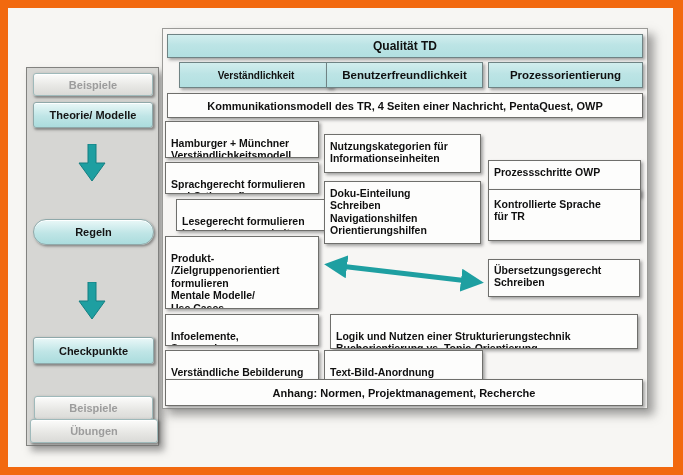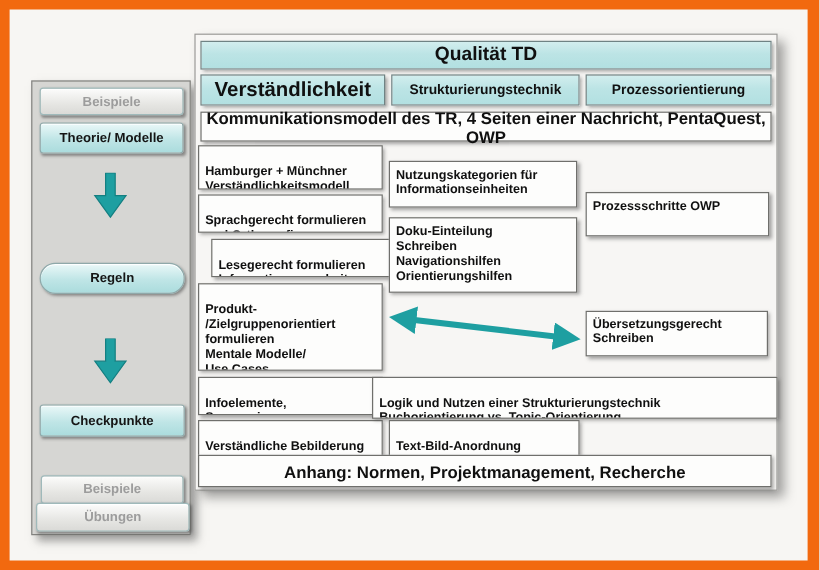--- a/index.html
+++ b/index.html
@@ -46,28 +46,28 @@
     position:absolute;left:162px;top:28px;width:484px;height:379px;
     background:#f7f6f4;border:1px solid #9a9a97;
     box-shadow:6px 6px 9px rgba(70,70,70,.5);
   }
   .tealbox{
     position:absolute;display:flex;align-items:center;justify-content:center;
     background:linear-gradient(180deg,#d2eeee 0%,#bce4e5 45%,#b2e0e1 100%);
     border:1px solid #6f8384;box-shadow:2px 2px 3px rgba(80,80,80,.5);
     font-weight:bold;color:#101010;text-align:center;
   }
-  .m-title{left:4px;top:5px;width:474px;height:22px;font-size:16px;}
-  .m-h1{left:4px;top:33px;width:152px;height:24px;font-size:17px;}
+  .m-title{left:4px;top:5px;width:474px;height:22px;font-size:12px;}
+  .m-h1{left:16px;top:33px;width:152px;height:24px;font-size:10px;}
   .m-h2{left:163px;top:33px;width:155px;height:24px;font-size:11.5px;}
   .m-h3{left:325px;top:33px;width:153px;height:24px;font-size:11.5px;}
   .wband{
     position:absolute;display:flex;align-items:center;justify-content:center;
     background:#fdfdfc;border:1px solid #6f6f6c;box-shadow:2px 2px 3px rgba(80,80,80,.5);
-    font-weight:bold;font-size:14px;color:#101010;text-align:center;
+    font-weight:bold;font-size:11px;color:#101010;text-align:center;
   }
   .m-komm{left:4px;top:64px;width:474px;height:23px;}
   .m-anhang{left:2px;top:350px;width:476px;height:25px;}
   .wbox{
     position:absolute;box-sizing:border-box;
     background:#fdfdfc;border:1px solid #6f6f6c;box-shadow:2px 2px 3px rgba(80,80,80,.5);
     font-size:10.5px;font-weight:bold;line-height:1.18;color:#101010;
     padding:15px 5px;white-space:pre-line;overflow:hidden;
   }
   .c1{left:2px;width:154px;}
@@ -77,21 +77,21 @@
   .c1b4{top:207px;height:73px;}
   .c1b5{top:285px;height:32px;}
   .c1b6{top:321px;height:24px;}
   .c2{left:161px;width:157px;}
   .c2b1{top:105px;height:39px;padding-top:5px;}
   .c2b2{top:152px;height:63px;padding-top:5px;}
   .c3{left:325px;width:153px;}
   .c3b1{top:107px;height:37px;padding-top:5px;margin-top:24px;}
   .c3b2{top:160px;height:52px;padding-top:8px;}
   .c3b3{top:230px;height:38px;width:152px;padding-top:4px;}
-  .m-logik{left:147px;top:285px;width:338px;height:35px;}
+  .m-logik{left:167px;top:285px;width:308px;height:35px;}
   .m-textbild{left:161px;top:321px;width:159px;height:24px;}
   .link-arrow{position:absolute;left:150px;top:222px;width:184px;height:44px;z-index:5;}
 </style>
 </head>
 <body>
 
 <div class="frame">
 
   <div class="sidebar">
     <div class="sbtn sb0 disabled">Beispiele</div>
@@ -109,21 +109,21 @@
 
     <div class="sbtn sb3">Checkpunkte</div>
     <div class="sbtn sb4 disabled">Beispiele</div>
     <div class="sbtn sb5 disabled">Übungen</div>
   </div>
 
   <div class="main">
     <div class="tealbox m-title">Qualität TD</div>
 
     <div class="tealbox m-h1">Verständlichkeit</div>
-    <div class="tealbox m-h2">Strukturierungstechnik</div>
+    <div class="tealbox m-h2">Benutzerfreundlichkeit</div>
     <div class="tealbox m-h3">Prozessorientierung</div>
 
     <div class="wband m-komm">Kommunikationsmodell des TR, 4 Seiten einer Nachricht, PentaQuest, OWP</div>
 
     <div class="wbox c1 c1b1">Hamburger + Münchner
 Verständlichkeitsmodell</div>
     <div class="wbox c1 c1b2">Sprachgerecht formulieren
 und Orthografie</div>
     <div class="wbox c1 c1b3">Lesegerecht formulieren
 Informationsverarbeitung</div>
@@ -137,20 +137,22 @@
     <div class="wbox c1 c1b6">Verständliche Bebilderung</div>
 
     <div class="wbox c2 c2b1">Nutzungskategorien für
 Informationseinheiten</div>
     <div class="wbox c2 c2b2">Doku-Einteilung
 Schreiben
 Navigationshilfen
 Orientierungshilfen</div>
 
     <div class="wbox c3 c3b1">Prozessschritte OWP</div>
+    <div class="wbox c3 c3b2">Kontrollierte Sprache
+für TR</div>
     <div class="wbox c3 c3b3">Übersetzungsgerecht
 Schreiben</div>
 
     <div class="wbox m-logik">Logik und Nutzen einer Strukturierungstechnik
 Buchorientierung vs. Topic-Orientierung</div>
     <div class="wbox m-textbild">Text-Bild-Anordnung</div>
 
     <div class="wband m-anhang">Anhang: Normen, Projektmanagement, Recherche</div>
 
     <svg class="link-arrow" viewBox="0 0 184 44">

